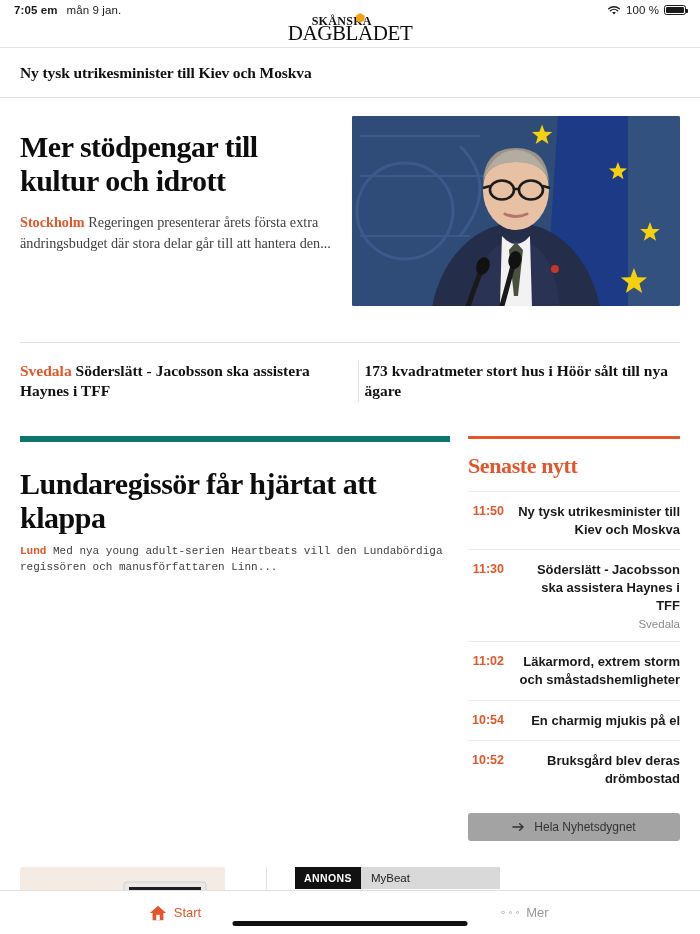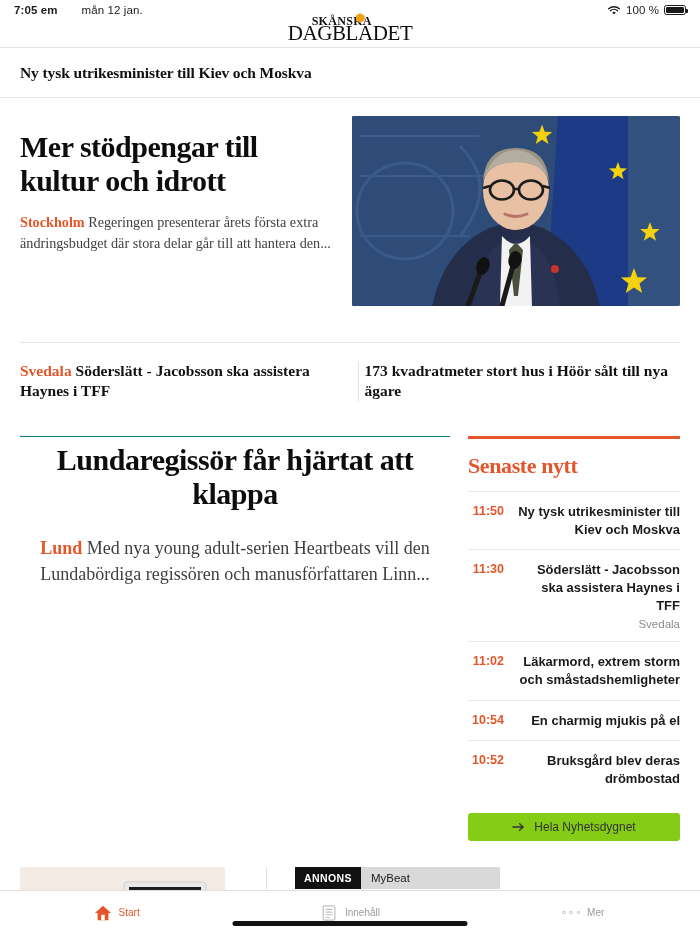--- a/index.html
+++ b/index.html
@@ -12,21 +12,21 @@
   body { position: relative; }
 
   
   .statusbar {
     height: 20px;
     display: flex; align-items: center;
     padding: 0 14px;
     font-size: 11.5px; color: #1c1c1e;
     letter-spacing: .1px;
   }
-  .sb-left { display: flex; align-items: baseline; gap: 24px; }
+  .sb-left { display: flex; align-items: baseline; gap: 9px; }
   .sb-time { font-weight: 600; }
   .sb-date { font-weight: 400; }
   .sb-right { margin-left: auto; display: flex; align-items: center; gap: 5px; }
   .wifi-ico { width: 14px; height: 11px; display: block; }
   .sb-batt-pct { font-weight: 400; font-size: 11.5px; }
   .batt {
     width: 22px; height: 10.5px;
     border: 1px solid #1c1c1e; border-radius: 2.6px;
     position: relative; padding: 1px;
   }
@@ -123,33 +123,32 @@
   .teaser-kicker { color: #e4562a; font-weight: bold; }
 
   
   .lower {
     display: flex;
     margin: 34px 20px 0 20px;
     gap: 18px;
   }
   .lower-left {
     width: 430px;
-    border-top: 1px solid #0f766e;
-    padding-top: 6px;
-    text-align: center;
+    border-top: 6px solid #0f766e;
+    padding-top: 25px;
   }
   .second-title {
     font-family: "Liberation Serif", serif;
     font-weight: bold; font-size: 30px; line-height: 1.14;
     color: #0d0d0d; letter-spacing: -0.5px;
   }
   .second-lead {
-    margin-top: 25px;
-    font-family: Liberation Serif, serif;
-    font-size: 18px; line-height: 1.42;
+    margin-top: 9px;
+    font-family: Liberation Mono, monospace;
+    font-size: 11px; line-height: 1.42;
     color: #3f3f3f;
   }
 
   
   .sidebar {
     width: 212px;
     border-top: 3px solid #e4562a;
     padding-top: 14px;
   }
   .sidebar-head {
@@ -173,21 +172,21 @@
   .news-title {
     font-size: 13px; line-height: 1.36;
     font-weight: bold; color: #1a1a1a;
   }
   .news-tag {
     margin-top: 4px; font-size: 11.5px;
     color: #8a8a8a; font-weight: normal;
   }
   .more-btn {
     margin-top: 14px;
-    background: #84cc16;
+    background: #a3a3a3;
     height: 28px; border-radius: 3px;
     display: flex; align-items: center; justify-content: center;
     gap: 9px; font-size: 12px; color: #333;
     cursor: pointer;
   }
   .arrow-ico { width: 13px; height: 10px; display: block; }
 
   
   .promos {
     display: flex;
@@ -224,21 +223,21 @@
   
   .tabbar {
     position: absolute; left: 0; bottom: 0;
     width: 700px; height: 44px;
     background: #fff;
     border-top: 1px solid #e0e0e0;
     display: flex; align-items: center;
   }
   .tab {
     flex: 1; display: flex; align-items: center; justify-content: center;
-    gap: 7px; font-size: 10px; height: 100%;
+    gap: 7px; font-size: 13px; height: 100%;
     cursor: pointer;
   }
   .tab-label { color: #9a9a9a; }
   .tab.active .tab-label { color: #e4562a; }
   .tab-ico { width: 18px; height: 18px; display: block; }
   .dots-ico { display: flex; gap: 3.5px; align-items: center; }
   .dots-ico i {
     width: 3.6px; height: 3.6px; border-radius: 50%;
     border: 1px solid #b8b8b8; display: block;
   }
@@ -247,21 +246,21 @@
     bottom: 8px; width: 235px; height: 5px;
     background: #111; border-radius: 3px;
   }
 </style>
 </head>
 <body>
 
 <div class="statusbar">
   <div class="sb-left">
     <span class="sb-time">7:05 em</span>
-    <span class="sb-date">mån 12 jan.</span>
+    <span class="sb-date">mån 9 jan.</span>
   </div>
   <div class="sb-right">
     <span>
       <svg class="wifi-ico" viewBox="0 0 16 12">
         <path d="M8 10.6 L5.9 8.2 a3.2 3.2 0 0 1 4.2 0 Z" fill="#1c1c1e"></path>
         <path d="M3.9 6.3 a6 6 0 0 1 8.2 0" stroke="#1c1c1e" stroke-width="1.5" fill="none" stroke-linecap="round"></path>
         <path d="M1.9 4.1 a9 9 0 0 1 12.2 0" stroke="#1c1c1e" stroke-width="1.5" fill="none" stroke-linecap="round"></path>
       </svg>
     </span>
     <span class="sb-batt-pct">100 %</span>
@@ -447,34 +446,20 @@
   <div class="tab active">
     <span>
       <svg class="tab-ico" viewBox="0 0 20 20">
         <path d="M10 2 L19 10 h-3 v8 H4 v-8 H1 z" fill="#e4562a"></path>
         <rect x="8" y="12" width="4" height="6" fill="#ffffff"></rect>
       </svg>
     </span>
     <span class="tab-label">Start</span>
   </div>
   <div class="tab">
-    <span>
-      <svg class="tab-ico" viewBox="0 0 20 20">
-        <rect x="3.5" y="2" width="13" height="16" rx="1.5" fill="none" stroke="#c0c0c0" stroke-width="1.4"></rect>
-        <g stroke="#c0c0c0" stroke-width="1.2" stroke-linecap="round">
-          <path d="M6.5 6 h7"></path>
-            <path d="M6.5 9 h7"></path>
-            <path d="M6.5 12 h7"></path>
-            <path d="M6.5 15 h4"></path>
-        </g>
-      </svg>
-    </span>
-    <span class="tab-label">Innehåll</span>
-  </div>
-  <div class="tab">
     <span class="dots-ico">
         <i></i>
         <i></i>
         <i></i>
       </span>
     <span class="tab-label">Mer</span>
   </div>
   <div class="home-indicator"></div>
 </div>
 

